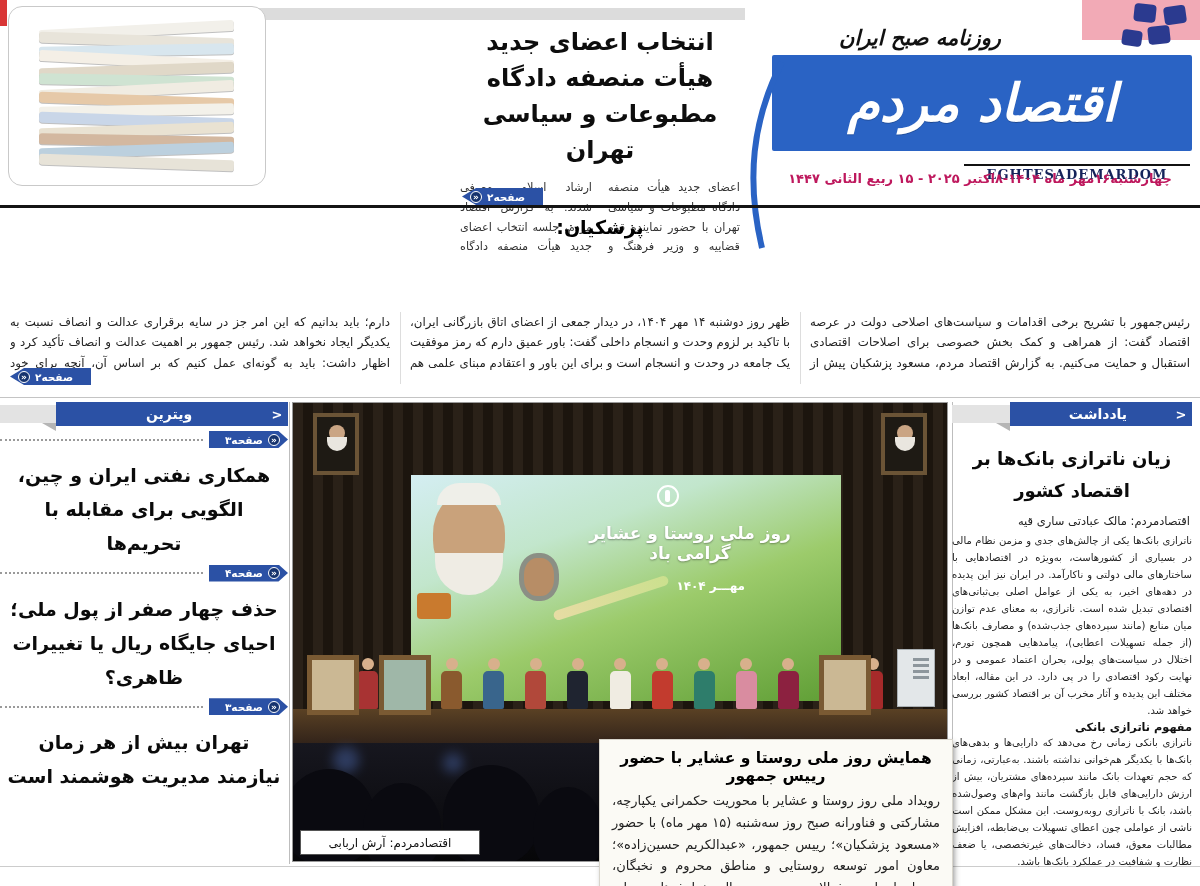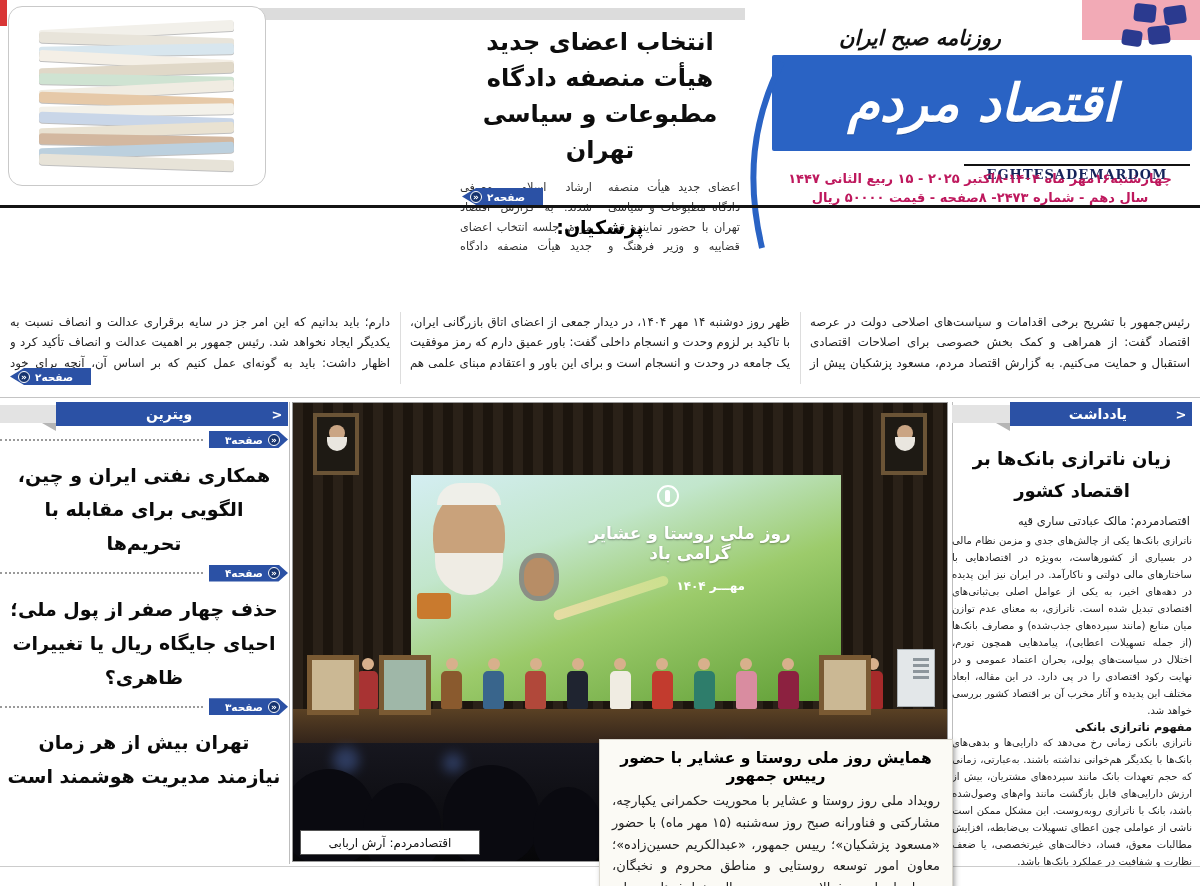--- a/index.html
+++ b/index.html
@@ -186,21 +186,20 @@
   <div class="abs logo-box">
     <span class="logo-text">اقتصاد مردم</span>
   </div>
   <div class="abs tagline">روزنامه صبح ایران</div>
   <svg class="logo-swash" viewBox="0 0 60 190">
     <path d="M50 2 C 20 60, 14 120, 30 188" stroke="#2a63c4" stroke-width="6" fill="none"></path>
   </svg>
   <div class="abs logo-latin">EGHTESADEMARDOM</div>
   <div class="abs dateline">
     <div>چهارشنبه۱۶مهر ماه ۱۴۰۴-۸اکتبر ۲۰۲۵ - ۱۵ ربیع الثانی ۱۴۴۷</div>
-    <div>سال دهم - شماره ۲۴۷۳- ۸صفحه - قیمت ۵۰۰۰۰ ریال</div>
   </div>
 
   <div class="abs top-story">
     <h2>انتخاب اعضای جدید هیأت منصفه دادگاه مطبوعات و سیاسی تهران</h2>
     <div class="body">اعضای جدید هیأت منصفه دادگاه مطبوعات و سیاسی تهران با حضور نماینده قوه قضاییه و وزیر فرهنگ و ارشاد اسلامی معرفی شدند. به گزارش اقتصاد مردم، جلسه انتخاب اعضای جدید هیأت منصفه دادگاه مطبوعات و سیاسی تهران از صنوف مختلف سه‌شنبه ۱۵ مهر ۱۴۰۴، با حضور «ناصر سراج»، رئیس تعیین اعضاء هیأت منصفه، «سید عباس صالحی»، وزیر فرهنگ و ارشاد اسلامی، حجت الاسلام والمسلمین «سیدرضا تقوی»، نماینده رئیس شورای سیاست‌گذاری ائمه جمعه، حجت الاسلام والمسلمین «محمدقمی»، رئیس سازمان تبلیغات اسلامی و «مهدی چمران»، رئیس شورای اسلامی شهر تهران در ستاد حقوق بشر برگزار شد.</div>
   </div>
   <div class="abs" style="left:462px; top:188px;">
     <div class="badge tail-left">
       <span>صفحه۲</span>
       <span class="circ">«</span>

